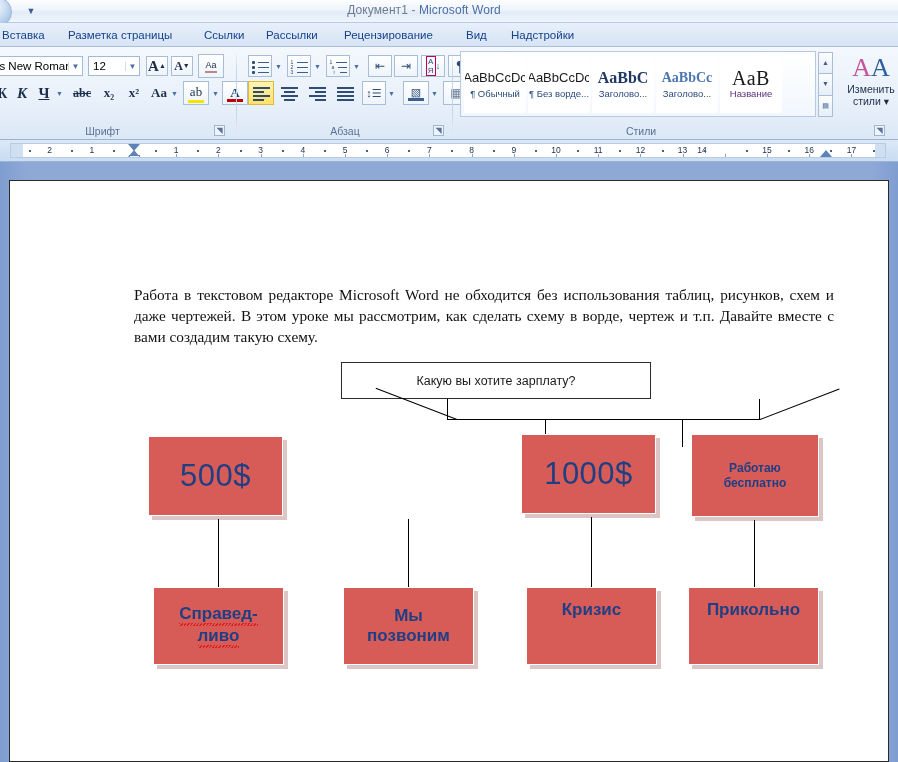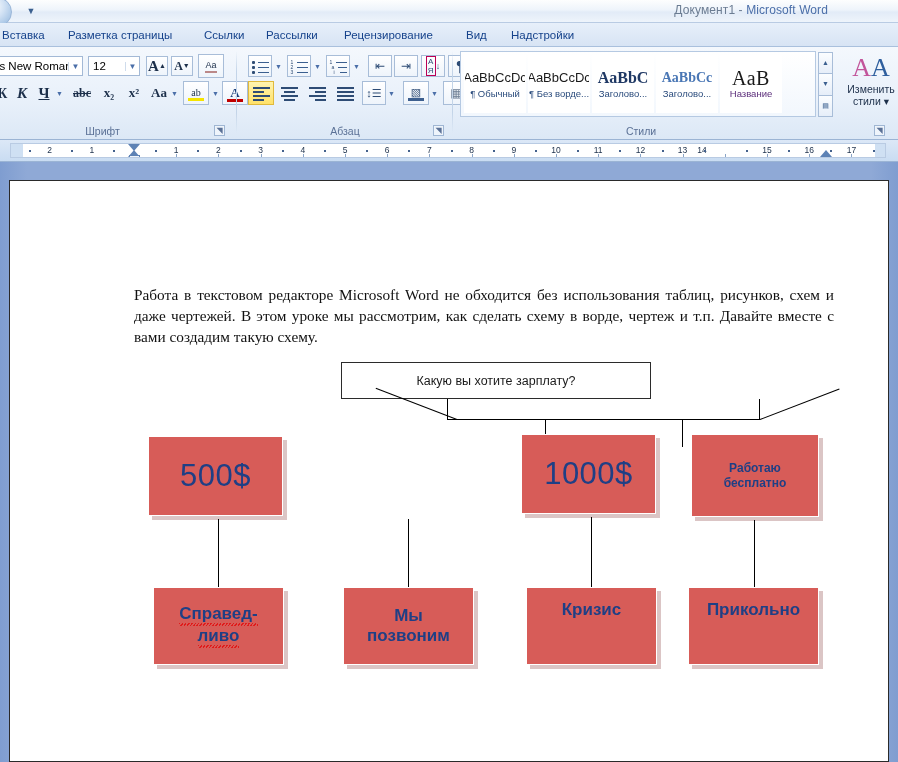--- a/index.html
+++ b/index.html
@@ -31,22 +31,22 @@
     border: 1px solid #9ab6d8;
   }
   .qat {
     position: absolute; left: 14px; top: 4px; width: 34px; height: 15px;
     display: flex; align-items: center; justify-content: center;
   }
   .qat .caret {
     color: #3a5f8f; font-size: 9px; line-height: 9px;
   }
   .title-text {
-    position: absolute; left: 4px; top: 3px; width: 824px;
-    text-align: right; font-size: 12px; color: #6b7c92;
+    position: absolute; left: 12px; top: 3px; width: 824px;
+    text-align: center; font-size: 12px; color: #6b7c92;
     letter-spacing: .1px;
   }
   .title-text .blue { color: #4a6ea8; }
 
   
   .tabstrip {
     position: absolute; left: 0; top: 23px; width: 898px; height: 24px;
     background: linear-gradient(180deg,#e7effa 0%,#d7e4f4 100%);
     border-bottom: 1px solid #a9c0dd;
   }
@@ -304,21 +304,21 @@
           </div>
         <div class="ctl" style="left:152px; top:34px; width:24px; height:22px; font-family:'Liberation Serif',serif; font-weight:bold; font-size:13px;">
             <span>x²</span>
           </div>
         <div class="ctl" style="left:177px; top:34px; width:24px; height:22px; font-family:'Liberation Serif',serif; font-weight:bold; font-size:13px;">
             <span>Aa</span>
           </div>
         <div class="ctl" style="left:199px; top:34px; width:11px; height:22px; font-size:7px; color:#4a6ea8;">▼</div>
 
         <div class="ctl boxed" style="left:213px; top:33px; width:26px; height:24px; flex-direction:column; padding-top:1px;">
-          <span style="font-size:10px; font-family:'Liberation Serif',serif;">ab</span>
+          <span style="font-size:13px; font-family:'Liberation Serif',serif;">ab</span>
           <span style="display:block; width:16px; height:3px; background:#f5e400;"></span>
         </div>
         <div class="ctl" style="left:240px; top:33px; width:11px; height:24px; font-size:7px; color:#4a6ea8;">▼</div>
         <div class="ctl boxed" style="left:252px; top:33px; width:26px; height:24px; flex-direction:column; padding-top:1px;">
           <span style="font-size:13px; font-family:'Liberation Serif',serif; font-weight:bold; color:#1b3f7a; line-height:13px;">A</span>
           <span style="display:block; width:16px; height:3px; background:#c00000;"></span>
         </div>
         <div class="ctl" style="left:279px; top:33px; width:11px; height:24px; font-size:7px; color:#4a6ea8;">▼</div>
       </div>
       <div class="grp-label">Шрифт</div>

